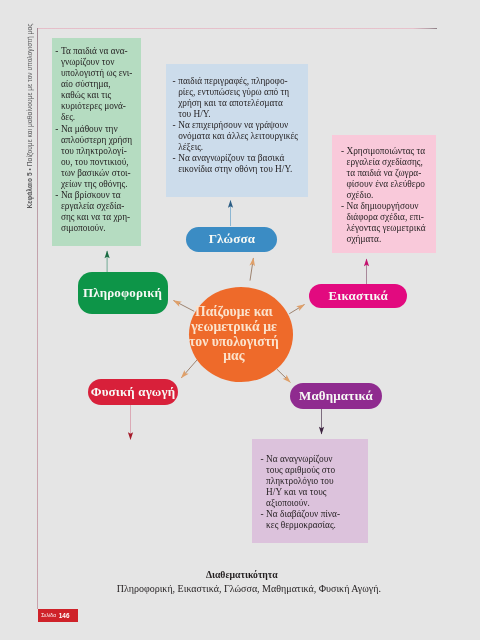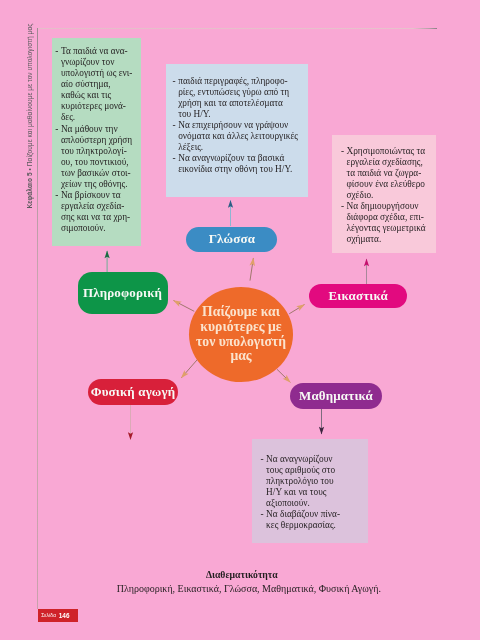--- a/index.html
+++ b/index.html
@@ -1,17 +1,17 @@
 <!DOCTYPE html>
 <html><head>
 <meta charset="utf-8">
 <style>
   html,body{margin:0;padding:0;}
   body{width:480px;height:640px;background:#ffffff;font-family:"Liberation Serif",serif;overflow:hidden;}
-  #page{position:relative;width:480px;height:640px;background:#f9a8d4;}
+  #page{position:relative;width:480px;height:640px;background:#e5e5e5;}
 
   .frame-top{position:absolute;left:36.6px;top:27.9px;width:400px;height:1.2px;
      background:linear-gradient(to right,#e5bec9 0%,#e7c2cc 94%,#b6a0a8 98%,#8d8086 100%);}
   .frame-left{position:absolute;left:36.5px;top:28px;width:1.3px;height:581px;
      background:linear-gradient(to bottom,#a28a94 0%,#9e868f 7%,#ab919b 22%,#b79aa4 28%,#cda8b2 48%,#caa3ad 78%,#c8a1ab 100%);}
 
   .chapter-label{
     position:absolute; left:-87.5px; top:89px; width:232px;
     transform:rotate(-90deg); transform-origin:center center;
     font-size:6.6px; color:#59595b; letter-spacing:0.05px; white-space:nowrap;
@@ -29,21 +29,21 @@
   .tbox{position:absolute;box-sizing:border-box;font-size:9.3px;line-height:11.05px;color:#231f20;}
   .tbox ul{margin:0;padding:0;list-style:none;}
   .tbox li{position:relative;padding-left:5.6px;margin:0;text-align:left;}
   .tbox li:before{content:"-";position:absolute;left:0;top:0;}
   .tbox li>div{white-space:nowrap;}
 
   .pill{position:absolute;border-radius:14px;display:flex;align-items:center;justify-content:center;
         color:#f7f9f5;font-size:13px;font-weight:bold;letter-spacing:0.15px;}
 
   .center-circle{position:absolute;border-radius:50%;background:#ee6a2a;
-     display:flex;align-items:center;justify-content:center;text-align:center;
+     display:flex;align-items:center;text-align:center;
      color:#fbe3cd;font-size:13.7px;font-weight:bold;line-height:14.7px;letter-spacing:0px;}
 
   .footer-title{position:absolute;font-size:9.7px;font-weight:bold;color:#231f20;white-space:nowrap;}
   .footer-text{position:absolute;font-size:10px;color:#231f20;white-space:nowrap;}
 
   svg.conn{position:absolute;left:0;top:0;width:480px;height:640px;pointer-events:none;}
 </style>
 </head>
 <body>
 
@@ -209,21 +209,21 @@
   <div class="pill" id="pill-mathimatika" style="left: 290px; top: 382.8px; width: 92px; height: 26.6px; background: rgb(143, 43, 143);">
     <span>Μαθηματικά</span>
   </div>
   <div class="pill" id="pill-fysiki" style="left: 88px; top: 379px; width: 90px; height: 26px; background: rgb(216, 32, 58);">
     <span>Φυσική αγωγή</span>
   </div>
 
   <div class="center-circle" style="left:189px;top:287px;width:104px;height:95px;">
     <div>
       <div>Παίζουμε και</div>
-      <div>κυριότερες με</div>
+      <div>γεωμετρικά με</div>
       <div>τον υπολογιστή</div>
       <div>μας</div>
     </div>
   </div>
 
   <div class="footer-title" style="left:205.9px;top:568.5px;">Διαθεματικότητα</div>
   <div class="footer-text" style="left:116.7px;top:582.8px;">Πληροφορική, Εικαστικά, Γλώσσα, Μαθηματικά, Φυσική Αγωγή.</div>
 
 </div>
 

